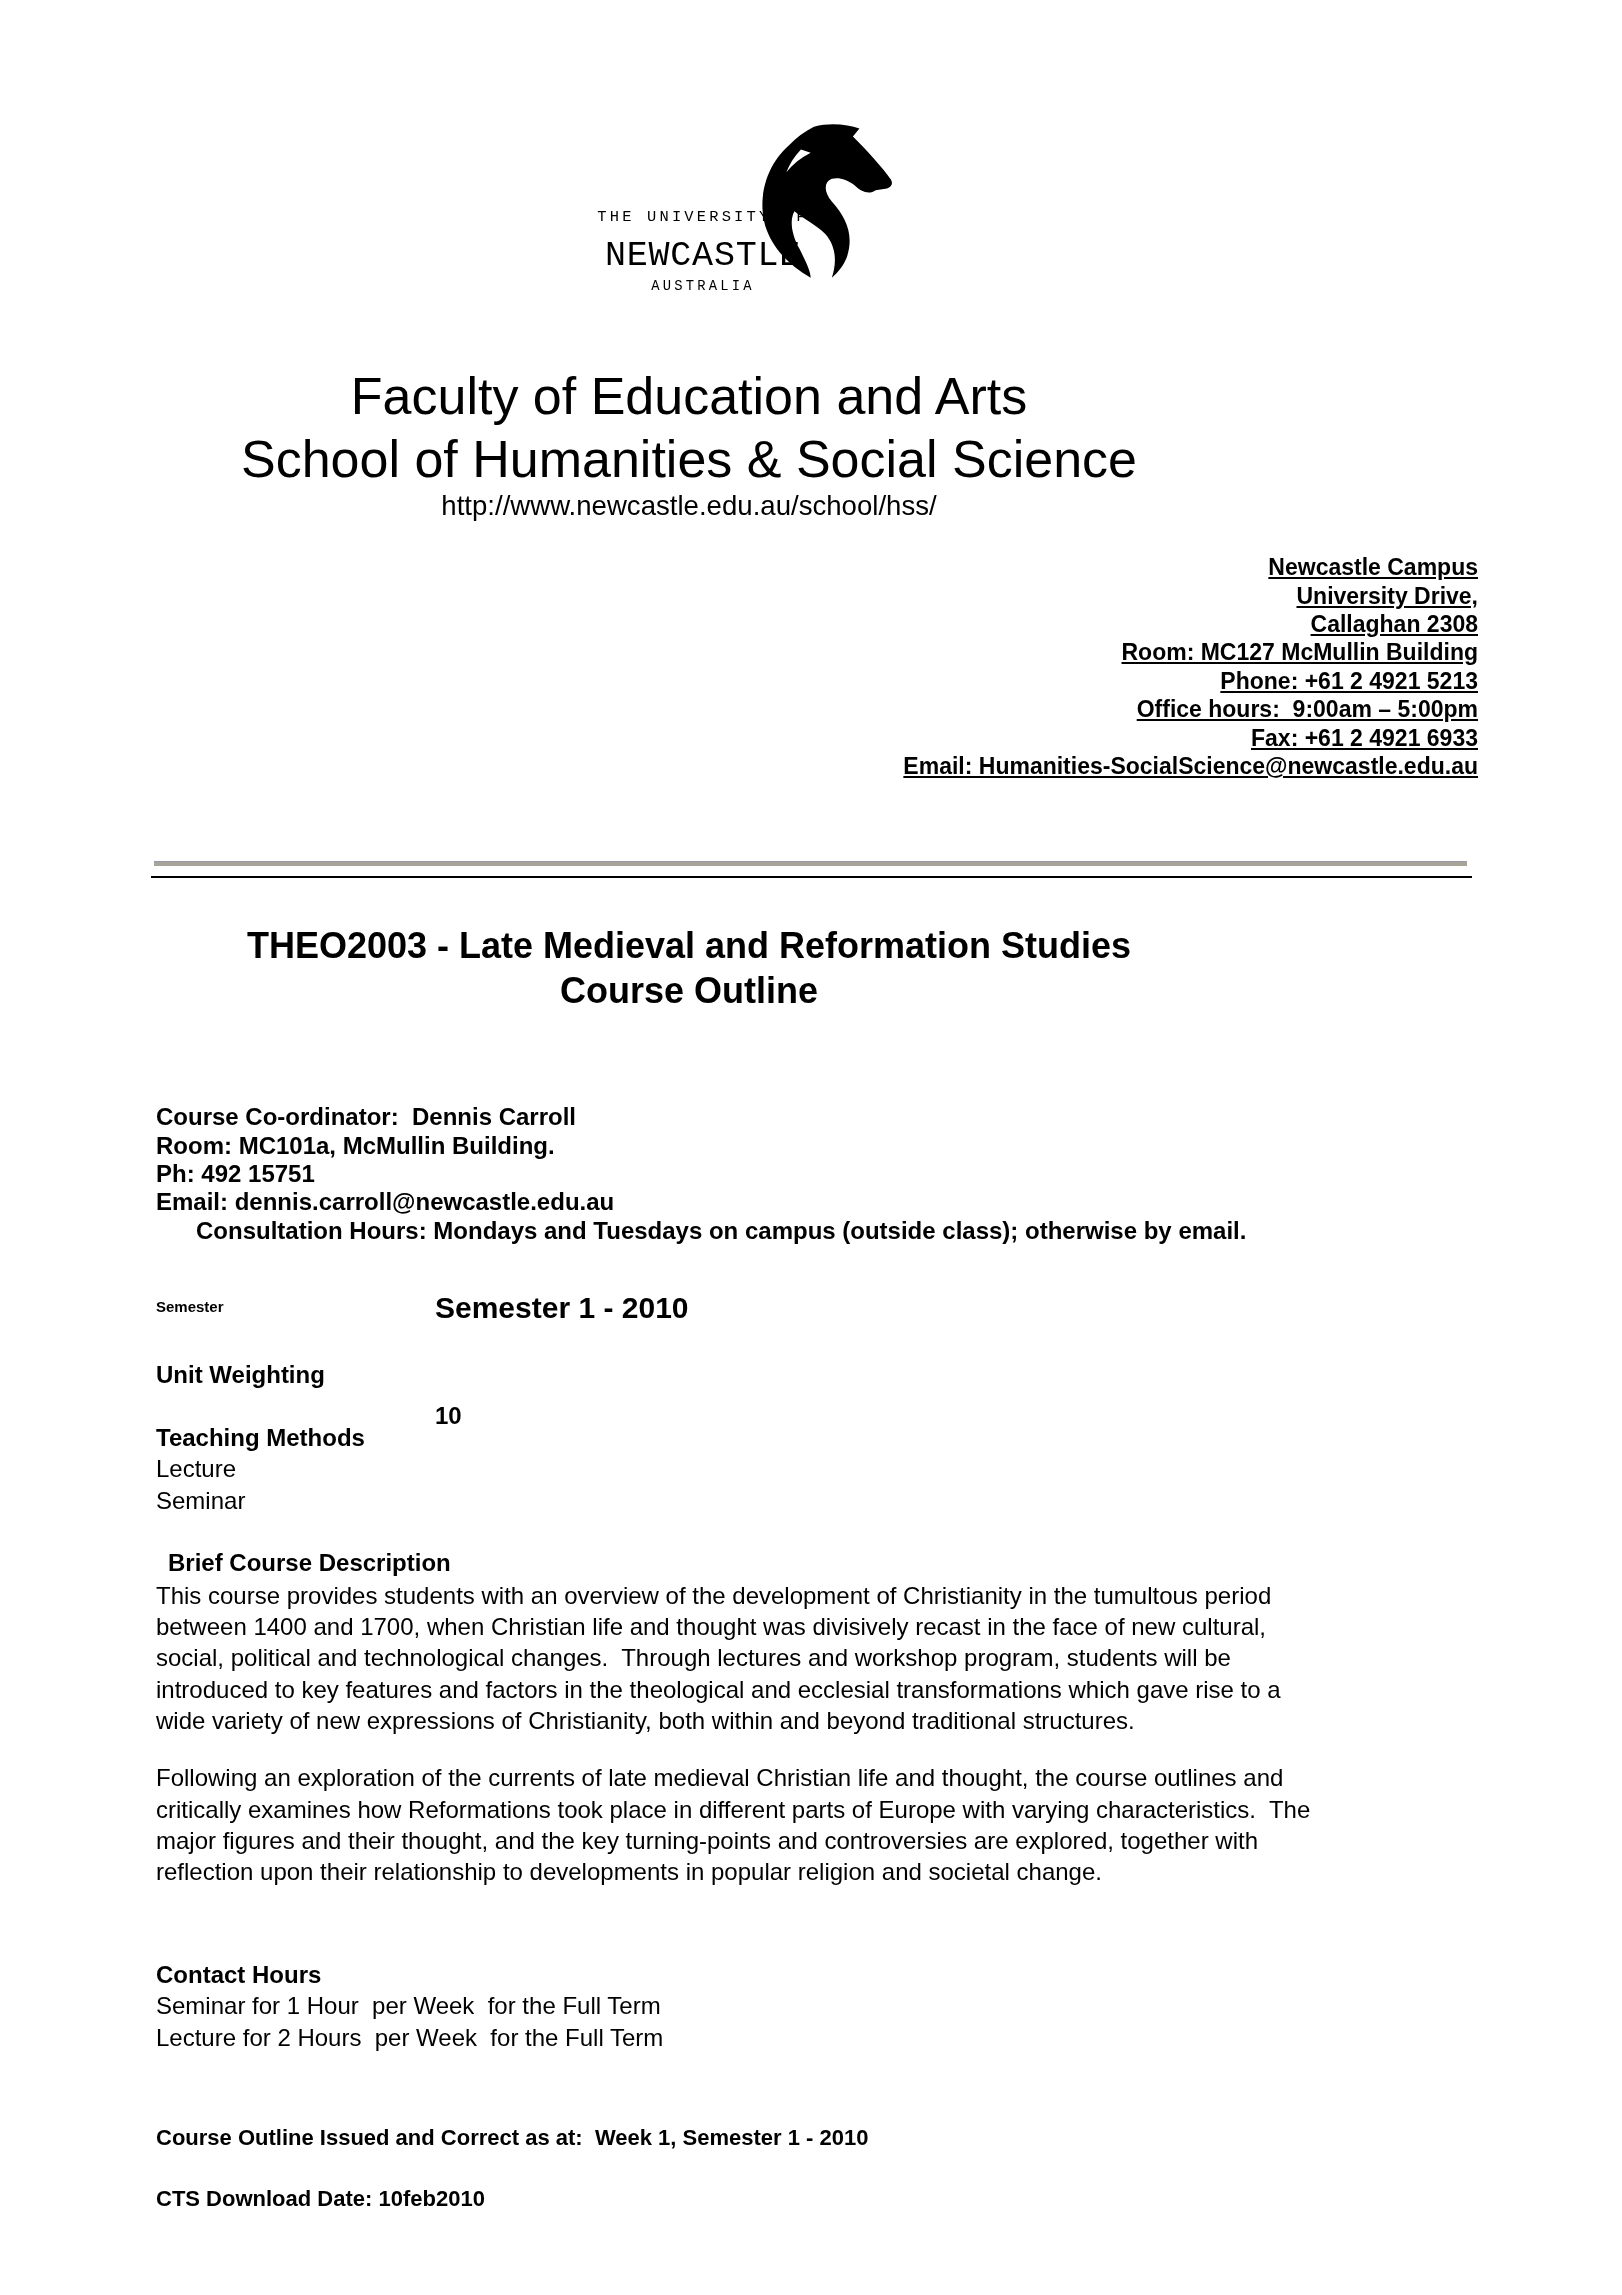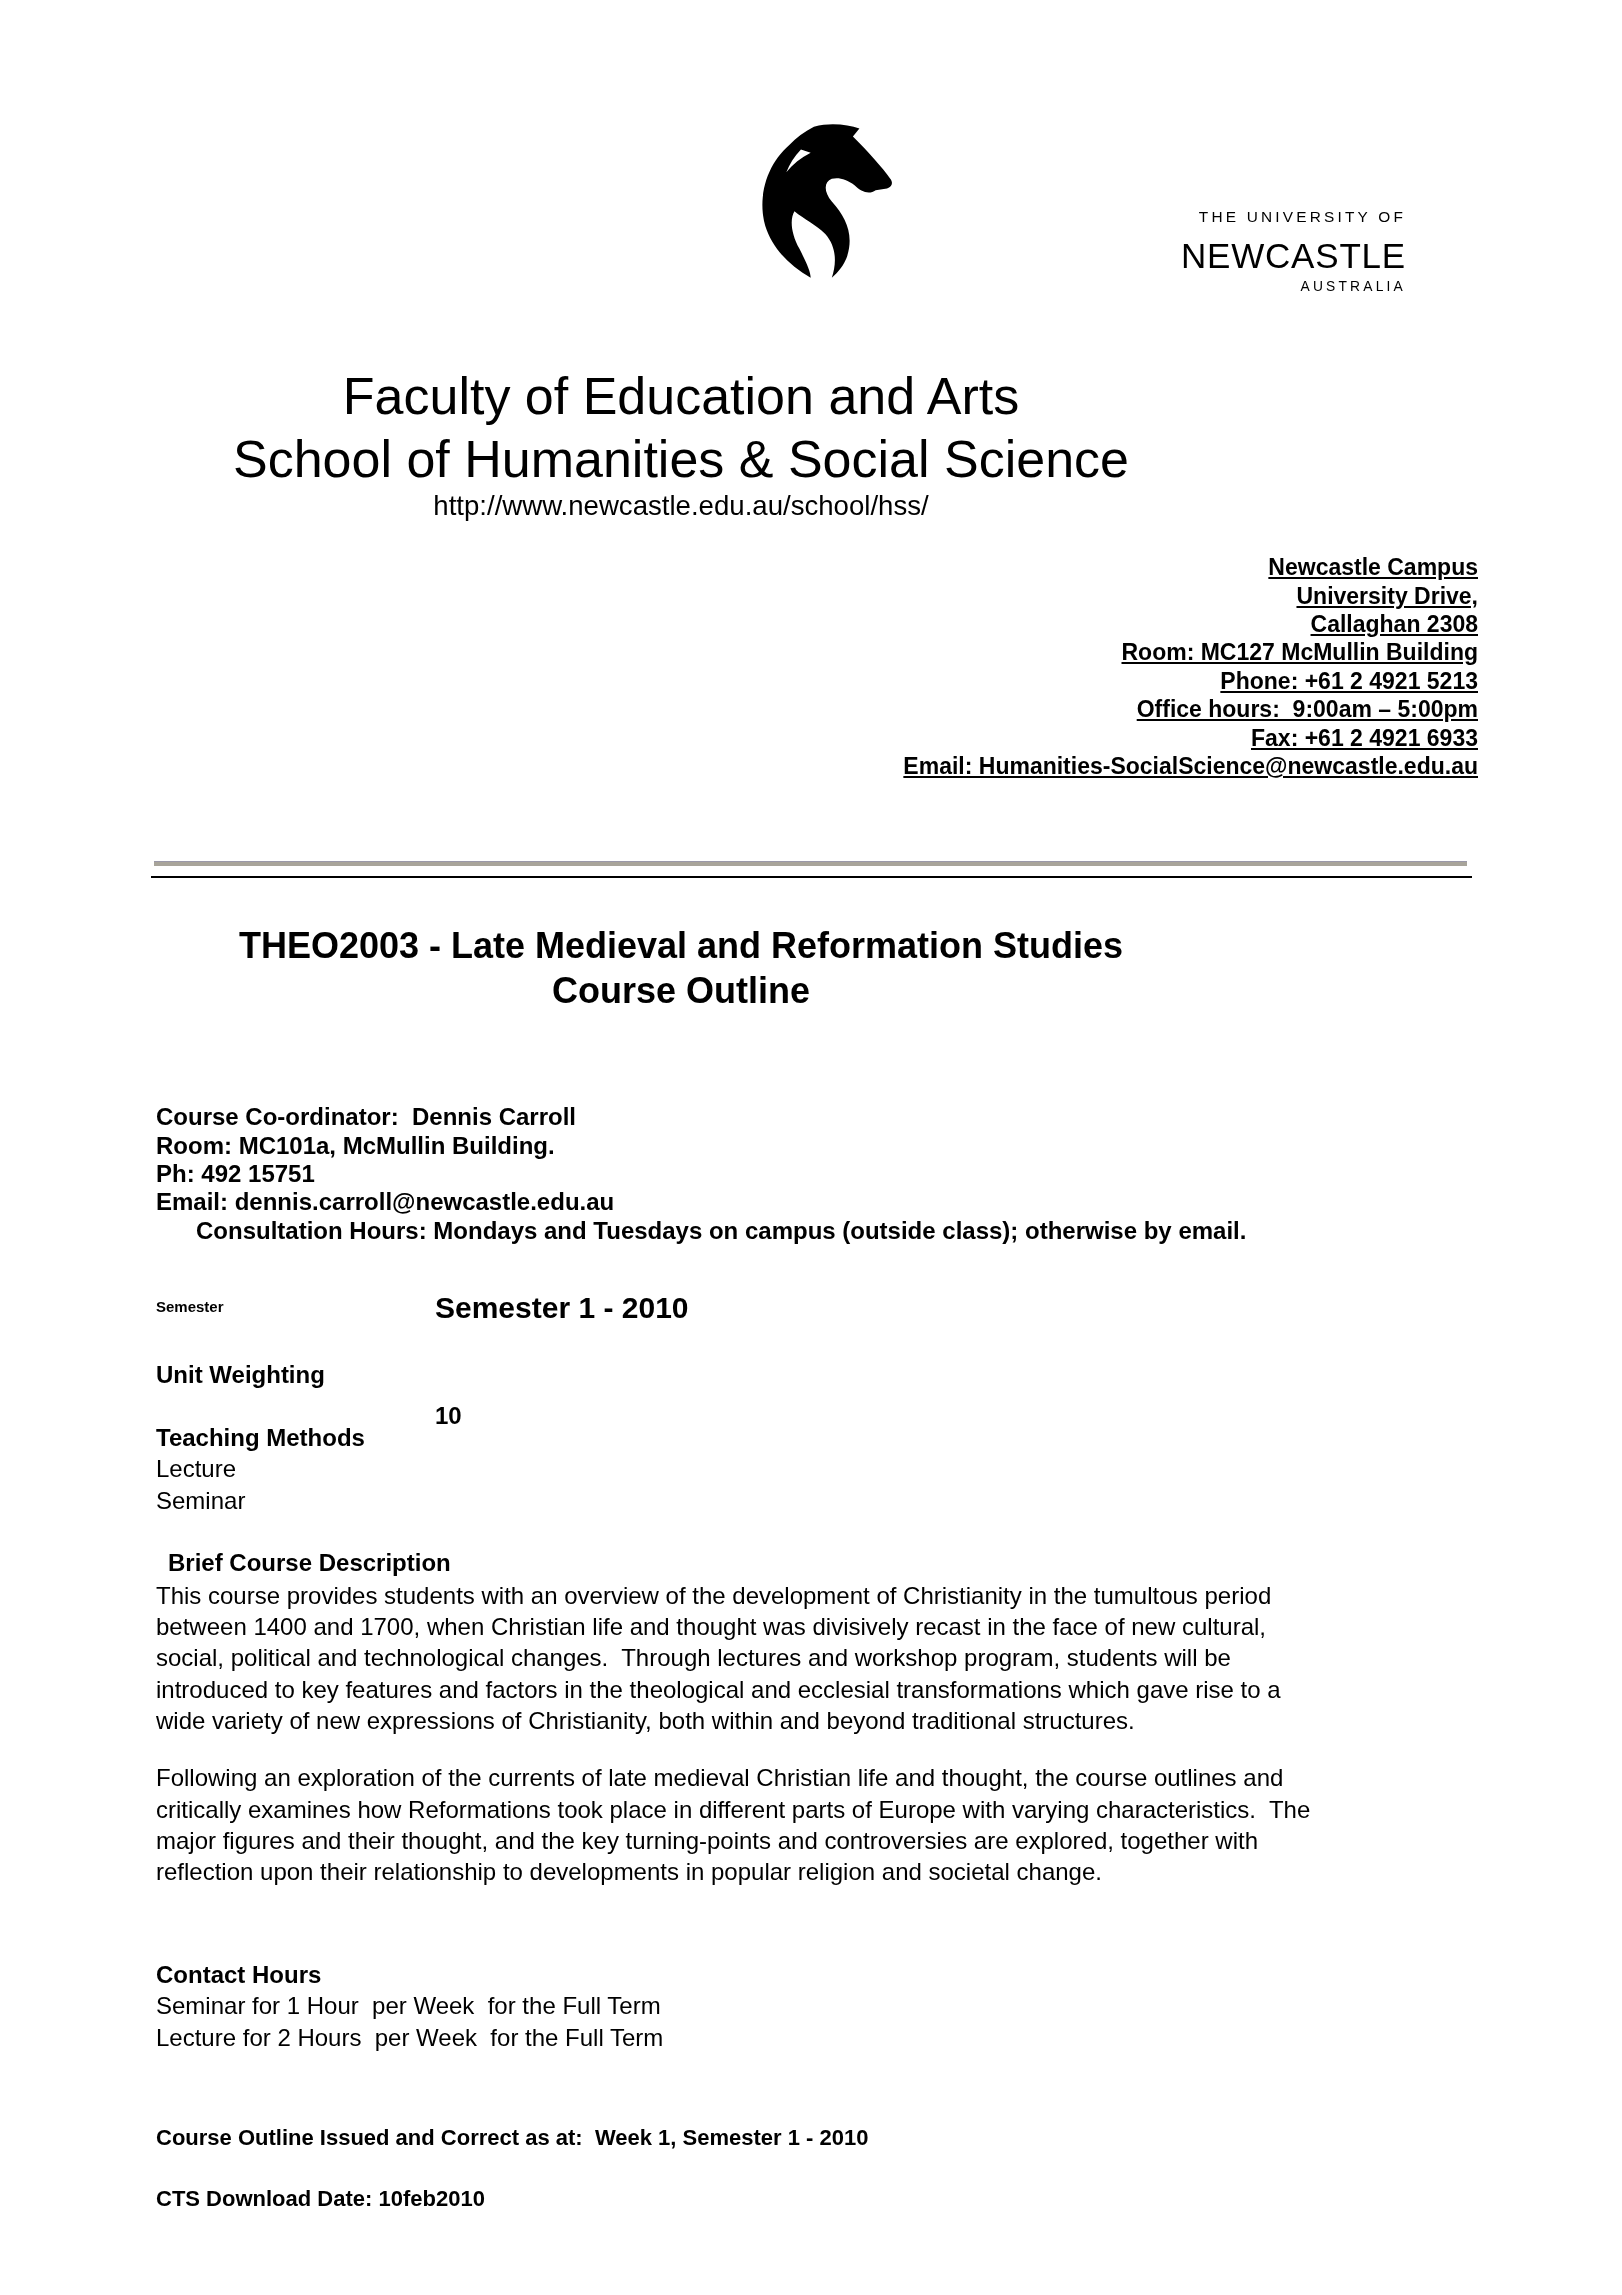--- a/index.html
+++ b/index.html
@@ -1,22 +1,22 @@
 <!DOCTYPE html>
 <html style="font-size:13px"><head>
 <meta charset="utf-8">
 <style>
   html, body { margin: 0; padding: 0; background: #ffffff; }
   body { width: 1622px; height: 2295px; position: relative; overflow: hidden;
          font-family: "Liberation Sans", sans-serif; color: #000; }
   .abs { position: absolute; white-space: pre; }
-  .center { left: 8px; width: 1346px; text-align: center; }
+  .center { left: 16px; width: 1346px; text-align: center; }
   #logo { position: absolute; left: 710px; top: 104px; width: 203px; height: 195px; }
-  .uni-small { position: absolute; left: 0; width: 1406px; text-align: right;
-    font-family: Liberation Sans, sans-serif; letter-spacing: 3.2px; }
+  .uni-small { position: absolute; left: 0; width: 1406px; text-align: center;
+    font-family: Liberation Mono, monospace; letter-spacing: 3.2px; }
   .faculty { font-size: 52px; line-height: 63px; }
   .url { font-size: 27.6px; }
   .addr { right: 144px; text-align: right; font-weight: bold; font-size: 23px; line-height: 28px; text-decoration: underline; }
   .rule-gray { position: absolute; left: 154px; width: 1313px; top: 861px; height: 4px; background: #a8a49a; border-top: 0.8px solid #9a98a8; }
   .rule-black { position: absolute; left: 151px; width: 1321px; top: 876px; height: 2.4px; background: #000; }
   .ctitle { font-weight: bold; font-size: 36px; }
   .lbl { left: 156px; font-weight: bold; font-size: 24px; }
   .body { left: 156px; font-size: 24px; }
   .sm { left: 156px; font-weight: bold; font-size: 22px; }
 </style>

